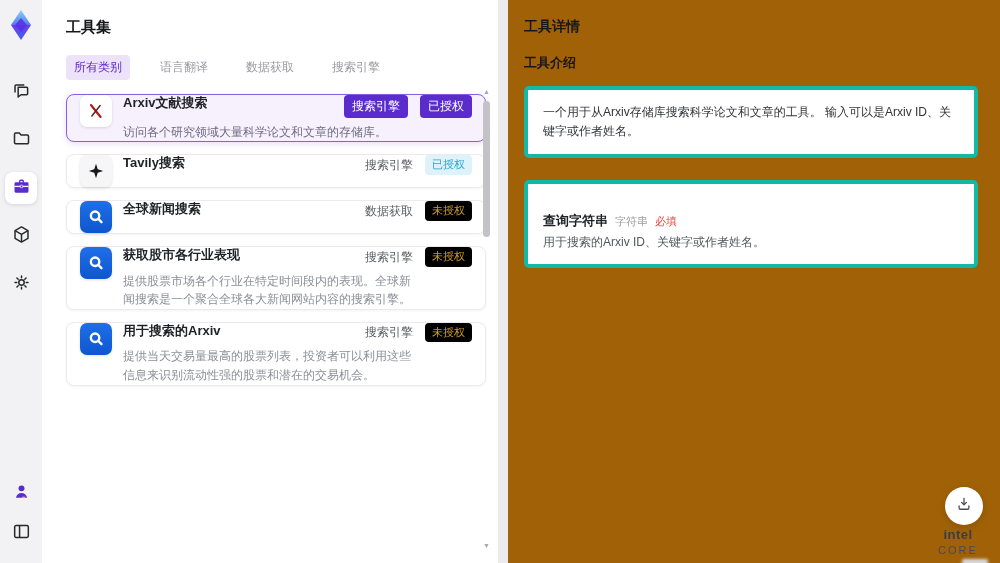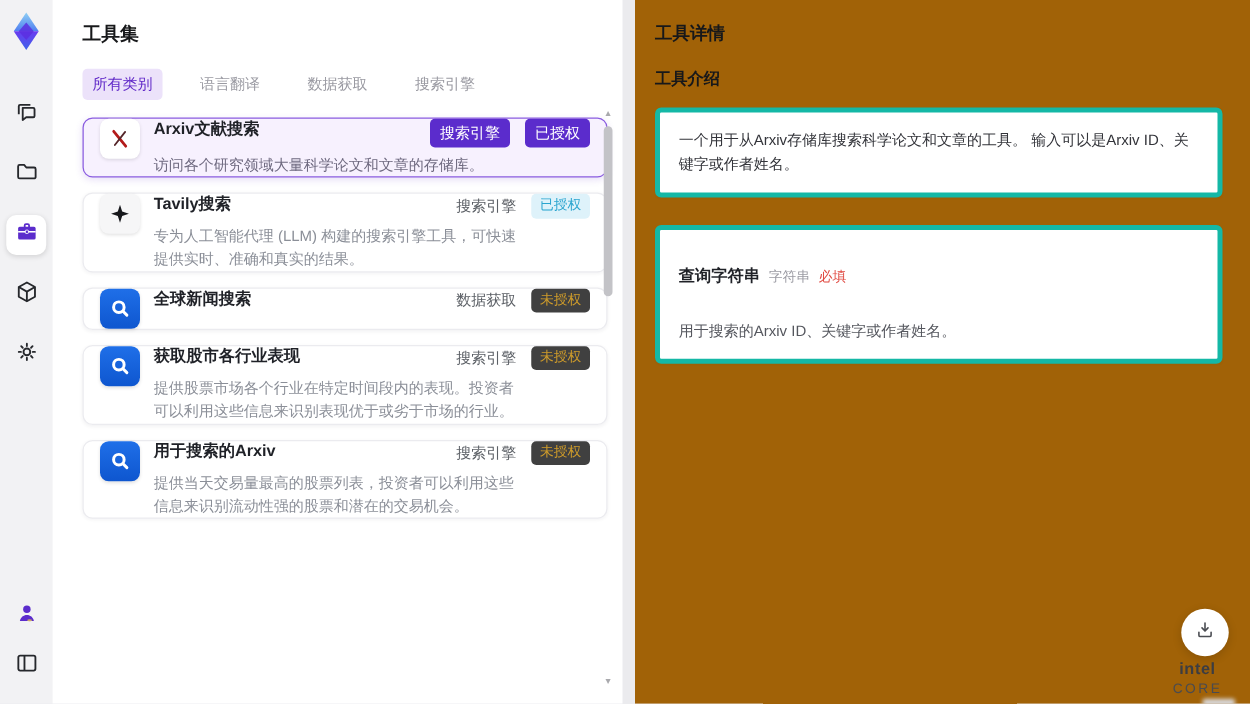--- a/index.html
+++ b/index.html
@@ -31,42 +31,42 @@
   .tool-icon.tile-light { background:#f6f6f7; }
   .tool-icon.tile-blue { background:linear-gradient(180deg,#1f6fe8,#0e56cf); }
   .card-body { flex:1; min-width:0; }
   .card-top { display:flex; align-items:flex-start; }
   .tool-name { font-size:13px; font-weight:bold; color:#1f2127; line-height:1.3; }
   .tagbar { margin-left:auto; display:flex; align-items:center; gap:12px; white-space:nowrap; padding-left:10px; }
   .cat-text { font-size:12px; color:#5c6066; }
   .chip { font-size:11px; padding:2px 7px; border-radius:4px; line-height:1.4; }
   .chip.solid { background:#5b2ccc; color:#ffffff; font-size:12px; padding:3px 8px; }
   .chip.ok { background:#def2fa; color:#2ba5cf; }
-  .chip.no { background:#404040; color:#cf9c2a; }
+  .chip.no { background:#000000; color:#cf9c2a; }
   .tool-desc { margin-top:5px; font-size:12px; color:#8b8f98; line-height:1.55; max-width:294px; }
   .card.selected .tool-desc { color:#6f6a80; max-width:300px; }
 
   
   .lscroll { position:absolute; right:7px; top:88px; width:9px; height:462px; }
   .lscroll .arrow { position:absolute; left:0; width:9px; height:8px; color:#a9a9ad; font-size:7px; line-height:8px; text-align:center; cursor:pointer; }
   .lscroll .arrow.up { top:0; }
   .lscroll .arrow.down { bottom:0; }
   .lscroll .thumb { position:absolute; left:1px; top:13px; width:7px; height:136px; background:#c3c3c7; border-radius:4px; cursor:pointer; }
 
   
   .detail-panel { position:absolute; left:508px; top:0; width:492px; height:563px; background:#a16207; padding:18px 22px 0 16px; }
   .dp-title { font-size:14px; font-weight:bold; color:#17181a; margin-bottom:18px; }
   .dp-sub { font-size:13px; font-weight:bold; color:#17181a; margin-bottom:14px; }
   .dp-box { border:4px solid #14b8a6; border-radius:5px; background:#fff; padding:13px 15px; margin-bottom:22px; box-shadow:0 1px 2px rgba(0,0,0,.03); }
   .intro-text { font-size:12px; color:#33343a; line-height:1.6; }
   .param-head { display:flex; align-items:baseline; gap:7px; }
   .param-name { font-size:13px; font-weight:bold; color:#1f2127; }
   .param-type { font-size:11px; color:#9a9aa2; }
   .param-required { font-size:11px; color:#e04a42;margin-top:17px; }
-  .param-desc { margin-top:27px; font-size:12px; color:#55575e; }
+  .param-desc { margin-top:4px; font-size:12px; color:#55575e; }
 
   
   .float-dl { position:absolute; left:945px; top:487px; width:38px; height:38px; border-radius:50%; background:#ffffff; box-shadow:0 2px 8px rgba(0,0,0,.16); display:flex; align-items:center; justify-content:center; cursor:pointer; }
   .float-dl svg { width:18px; height:18px; }
   .brand { position:absolute; left:928px; top:527px; width:60px; text-align:center; }
   .brand .line1 { font-size:13px; color:#3c3d42; letter-spacing:.5px; }
   .brand .intel { font-weight:bold; text-transform:lowercase; }
   .brand .core { font-size:11px; letter-spacing:2px; text-transform:uppercase; color:#4a4b50; }
   .brand .blurbar { margin:2px 0 0 auto; width:26px; height:6px; background:#d9d9dc; border-radius:2px; filter:blur(1.5px); }
 </style>
@@ -195,21 +195,20 @@
           </svg>
         </div>
         <div class="card-body">
           <div class="card-top">
             <div class="tool-name">Tavily搜索</div>
             <div class="tagbar">
               <span class="cat-text">搜索引擎</span>
               <span class="chip ok">已授权</span>
             </div>
           </div>
-          <div class="tool-desc">专为人工智能代理 (LLM) 构建的搜索引擎工具，可快速提供实时、准确和真实的结果。</div>
         </div>
       </div>
 
       <div class="card">
         <div class="tool-icon tile-blue">
           <svg viewBox="0 0 24 24" fill="none">
             <circle cx="11" cy="10.6" r="4.6" stroke="#ffffff" stroke-width="2.6"></circle>
             <path d="M14.6 14.2l3.4 3.4" stroke="#ffffff" stroke-width="2.6" stroke-linecap="round"></path>
           </svg>
         </div>
@@ -232,21 +231,21 @@
           </svg>
         </div>
         <div class="card-body">
           <div class="card-top">
             <div class="tool-name">获取股市各行业表现</div>
             <div class="tagbar">
               <span class="cat-text">搜索引擎</span>
               <span class="chip no">未授权</span>
             </div>
           </div>
-          <div class="tool-desc">提供股票市场各个行业在特定时间段内的表现。投资者可以利用这些信息来识别表现优于或劣于市场的行业。</div>
+          <div class="tool-desc">提供股票市场各个行业在特定时间段内的表现。全球新闻搜索是一个聚合全球各大新闻网站内容的搜索引擎。</div>
         </div>
       </div>
 
       <div class="card">
         <div class="tool-icon tile-blue">
           <svg viewBox="0 0 24 24" fill="none">
             <circle cx="11" cy="10.6" r="4.6" stroke="#ffffff" stroke-width="2.6"></circle>
             <path d="M14.6 14.2l3.4 3.4" stroke="#ffffff" stroke-width="2.6" stroke-linecap="round"></path>
           </svg>
         </div>

